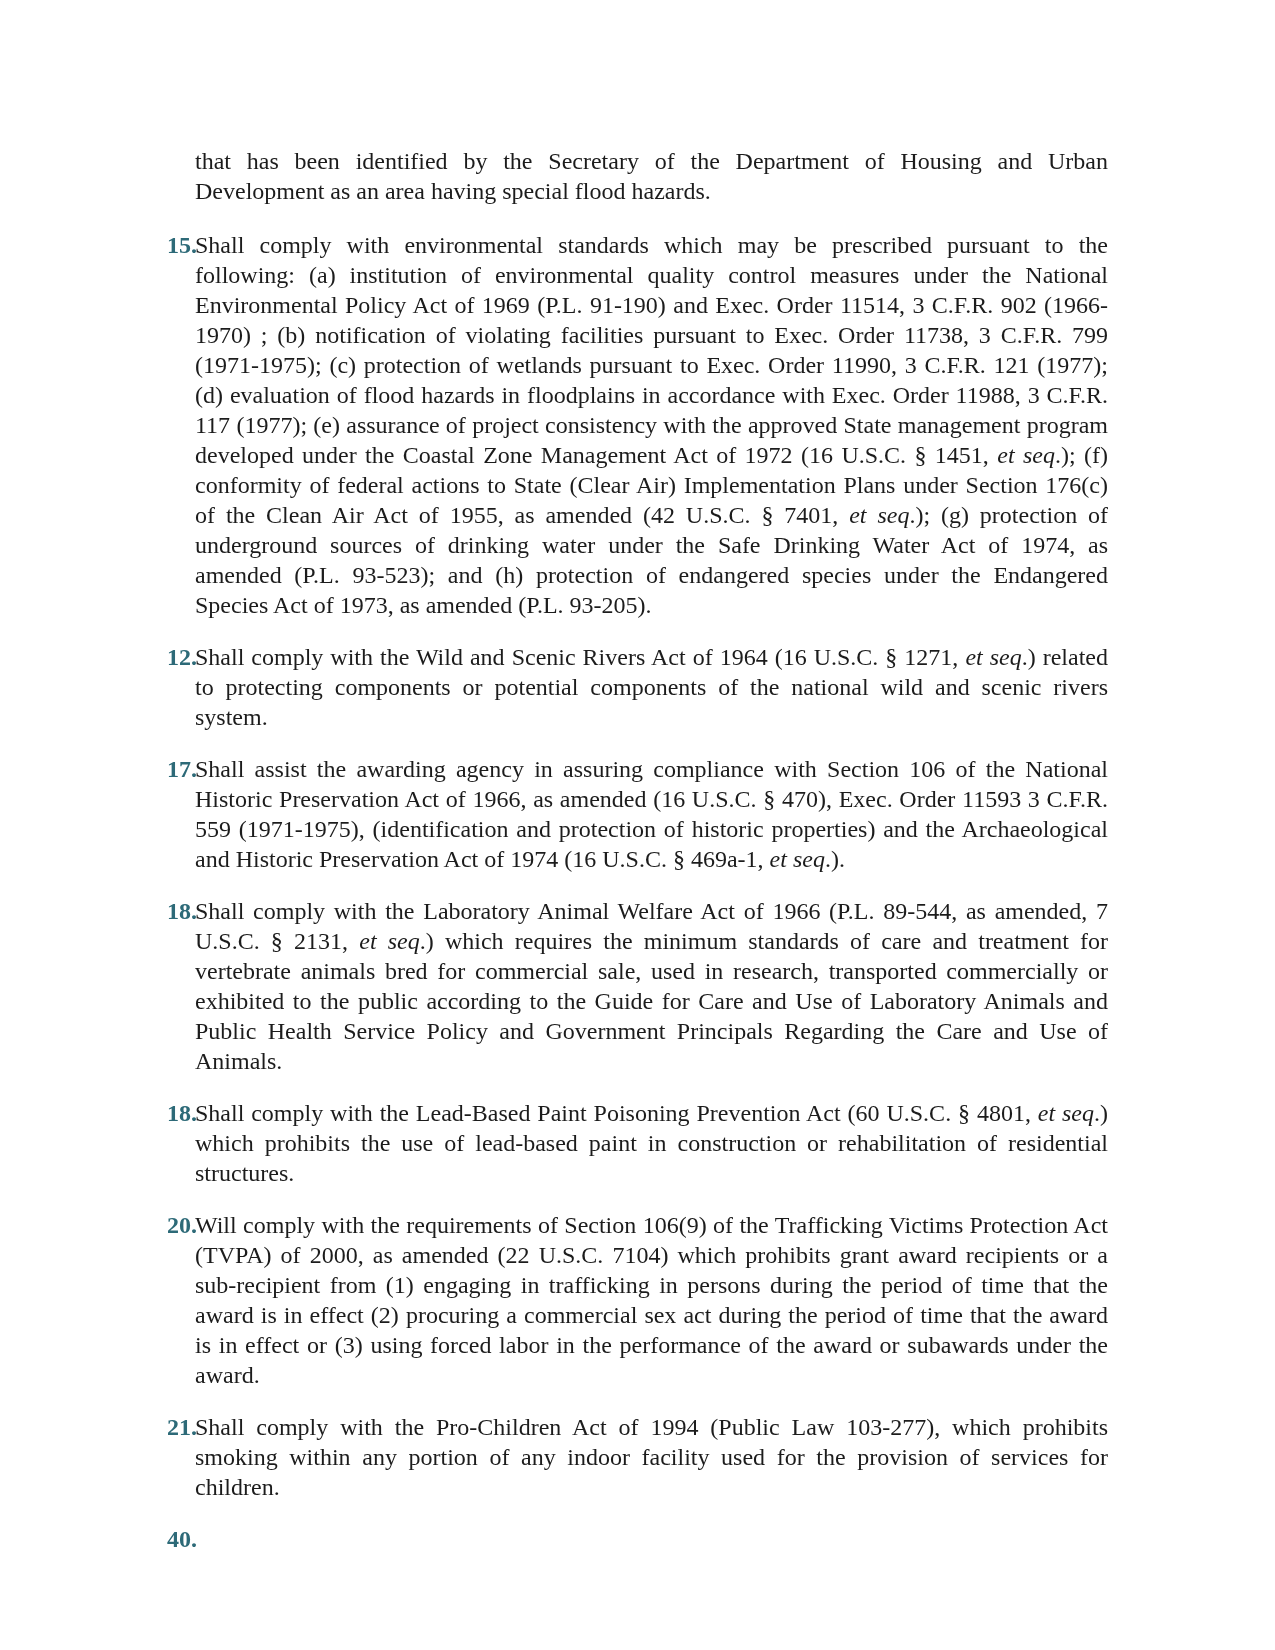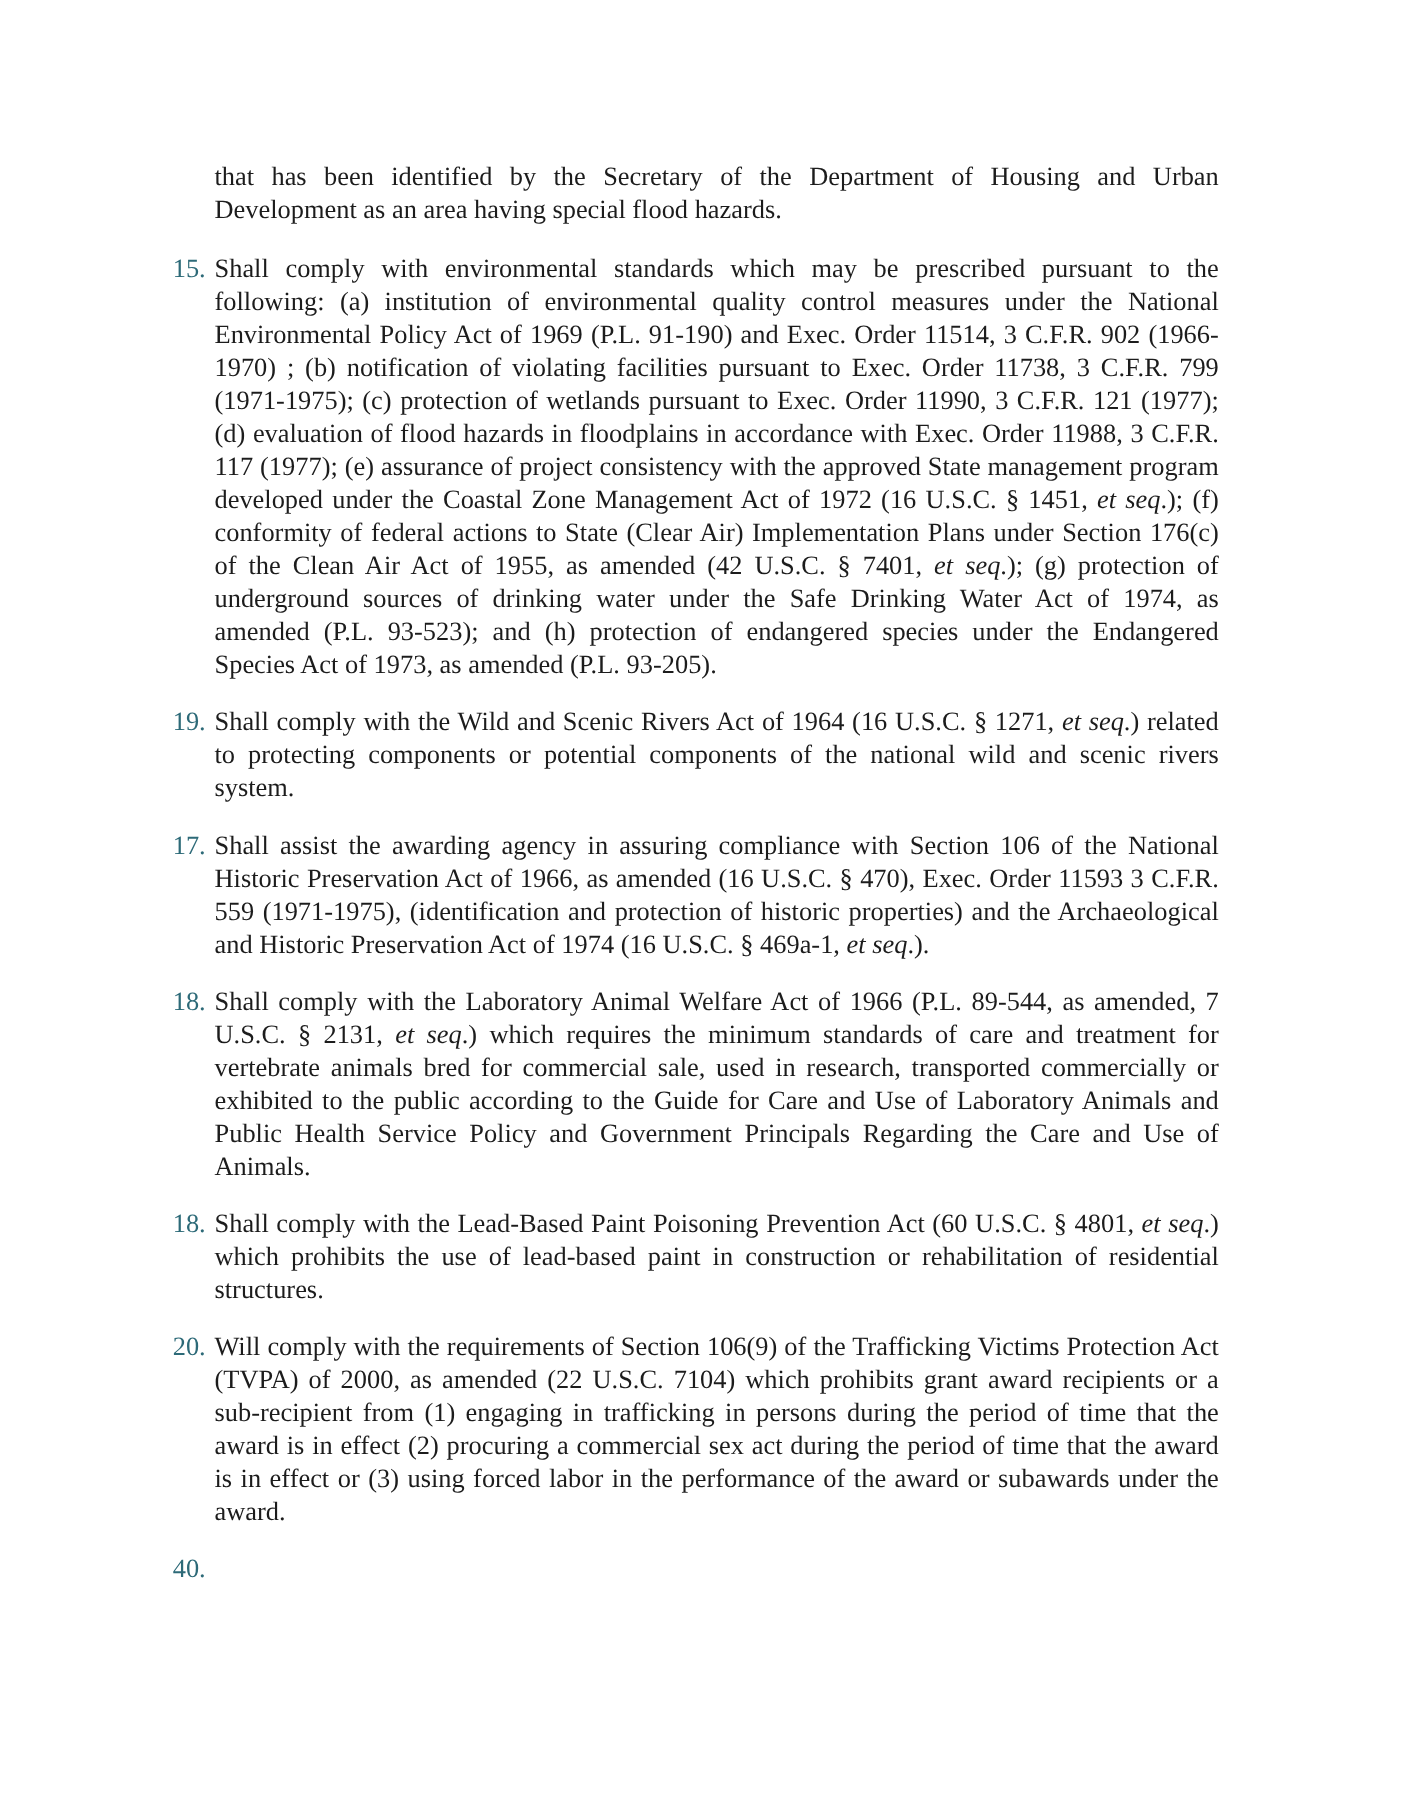--- a/index.html
+++ b/index.html
@@ -30,35 +30,37 @@
   }
   .item {
     position: relative;
     padding-left: 38px;
     margin: 0 0 22px 0;
     text-align: justify;
   }
   .item:last-child { margin-bottom: 0; }
   .item .num {
     position: absolute;
-    left: 0;
+    left: 10px;
     top: 0;
     color: var(--num-color, #2d6a78);
+    font-weight: bold;
   }
   .body i, .intro i { font-style: italic; font-family: Liberation Serif, serif; }
 </style>
 </head>
 <body>
 
 <div class="page">
   <div class="content">
     <p class="intro"><span>that has been identified by the Secretary of the Department of Housing and Urban Development as an area having special flood hazards.</span></p>
     <div class="list">
         <div class="item"><span class="num">15.</span><span class="body"><span>Shall comply with environmental standards which may be prescribed pursuant to the following: (a) institution of environmental quality control measures under the National Environmental Policy Act of 1969 (P.L. 91-190) and Exec. Order 11514, 3 C.F.R. 902 (1966-1970) ; (b) notification of violating facilities pursuant to Exec. Order 11738, 3 C.F.R. 799 (1971-1975); (c) protection of wetlands pursuant to Exec. Order 11990, 3 C.F.R. 121 (1977); (d) evaluation of flood hazards in floodplains in accordance with Exec. Order 11988, 3 C.F.R. 117 (1977); (e) assurance of project consistency with the approved State management program developed under the Coastal Zone Management Act of 1972 (16 U.S.C. § 1451, </span><i>et seq</i><span>.); (f) conformity of federal actions to State (Clear Air) Implementation Plans under Section 176(c) of the Clean Air Act of 1955, as amended (42 U.S.C. § 7401, </span><i>et seq</i><span>.); (g) protection of underground sources of drinking water under the Safe Drinking Water Act of 1974, as amended (P.L. 93-523); and (h) protection of endangered species under the Endangered Species Act of 1973, as amended (P.L. 93-205).</span></span></div>
-        <div class="item"><span class="num">19.</span><span class="body"><span>Shall comply with the Wild and Scenic Rivers Act of 1964 (16 U.S.C. § 1271, </span><i>et seq</i><span>.) related to protecting components or potential components of the national wild and scenic rivers system.</span></span></div>
+        <div class="item"><span class="num">12.</span><span class="body"><span>Shall comply with the Wild and Scenic Rivers Act of 1964 (16 U.S.C. § 1271, </span><i>et seq</i><span>.) related to protecting components or potential components of the national wild and scenic rivers system.</span></span></div>
         <div class="item"><span class="num">17.</span><span class="body"><span>Shall assist the awarding agency in assuring compliance with Section 106 of the National Historic Preservation Act of 1966, as amended (16 U.S.C. § 470), Exec. Order 11593 3 C.F.R. 559 (1971-1975), (identification and protection of historic properties) and the Archaeological and Historic Preservation Act of 1974 (16 U.S.C. § 469a-1, </span><i>et seq</i><span>.).</span></span></div>
         <div class="item"><span class="num">18.</span><span class="body"><span>Shall comply with the Laboratory Animal Welfare Act of 1966 (P.L. 89-544, as amended, 7 U.S.C. § 2131, </span><i>et seq</i><span>.) which requires the minimum standards of care and treatment for vertebrate animals bred for commercial sale, used in research, transported commercially or exhibited to the public according to the Guide for Care and Use of Laboratory Animals and Public Health Service Policy and Government Principals Regarding the Care and Use of Animals.</span></span></div>
         <div class="item"><span class="num">18.</span><span class="body"><span>Shall comply with the Lead-Based Paint Poisoning Prevention Act (60 U.S.C. § 4801, </span><i>et seq</i><span>.) which prohibits the use of lead-based paint in construction or rehabilitation of residential structures.</span></span></div>
         <div class="item"><span class="num">20.</span><span class="body"><span>Will comply with the requirements of Section 106(9) of the Trafficking Victims Protection Act (TVPA) of 2000, as amended (22 U.S.C. 7104) which prohibits grant award recipients or a sub-recipient from (1) engaging in trafficking in persons during the period of time that the award is in effect (2) procuring a commercial sex act during the period of time that the award is in effect or (3) using forced labor in the performance of the award or subawards under the award.</span></span></div>
+        <div class="item"><span class="num">21.</span><span class="body"><span>Shall comply with the Pro-Children Act of 1994 (Public Law 103-277), which prohibits smoking within any portion of any indoor facility used for the provision of services for children.</span></span></div>
         <div class="item"><span class="num">40.</span></div>
       </div>
   </div>
 </div>
 
 </body></html>

